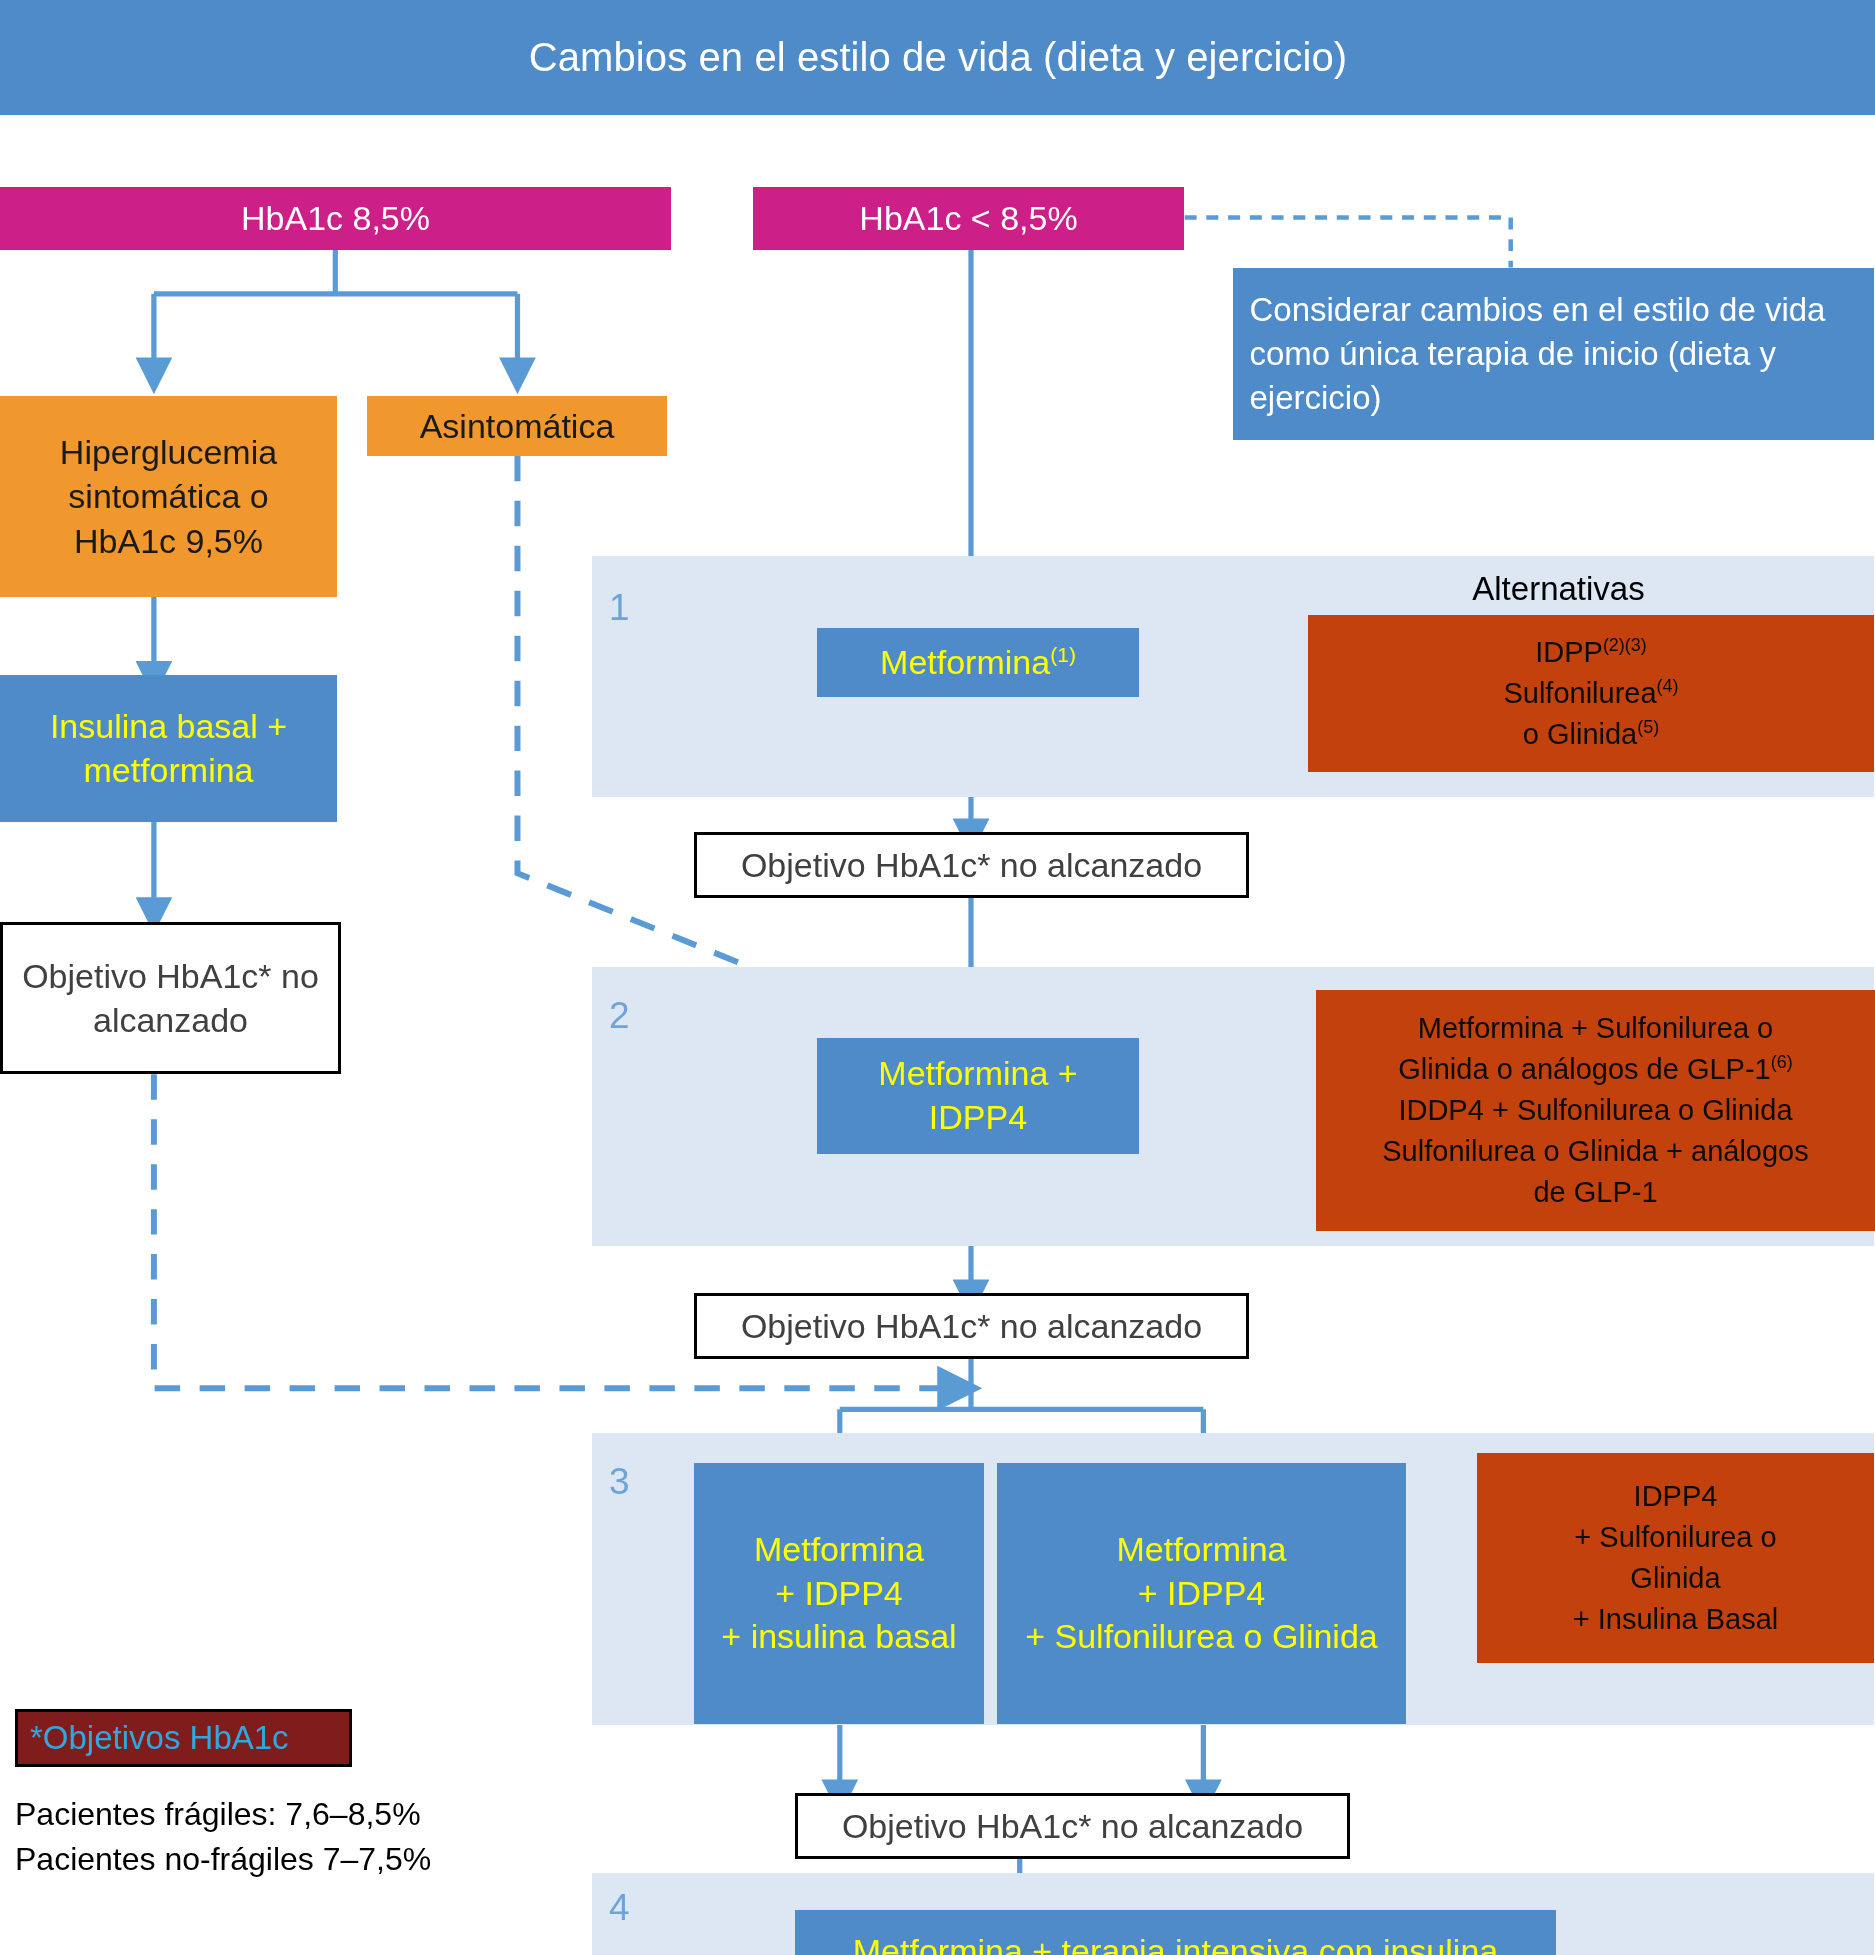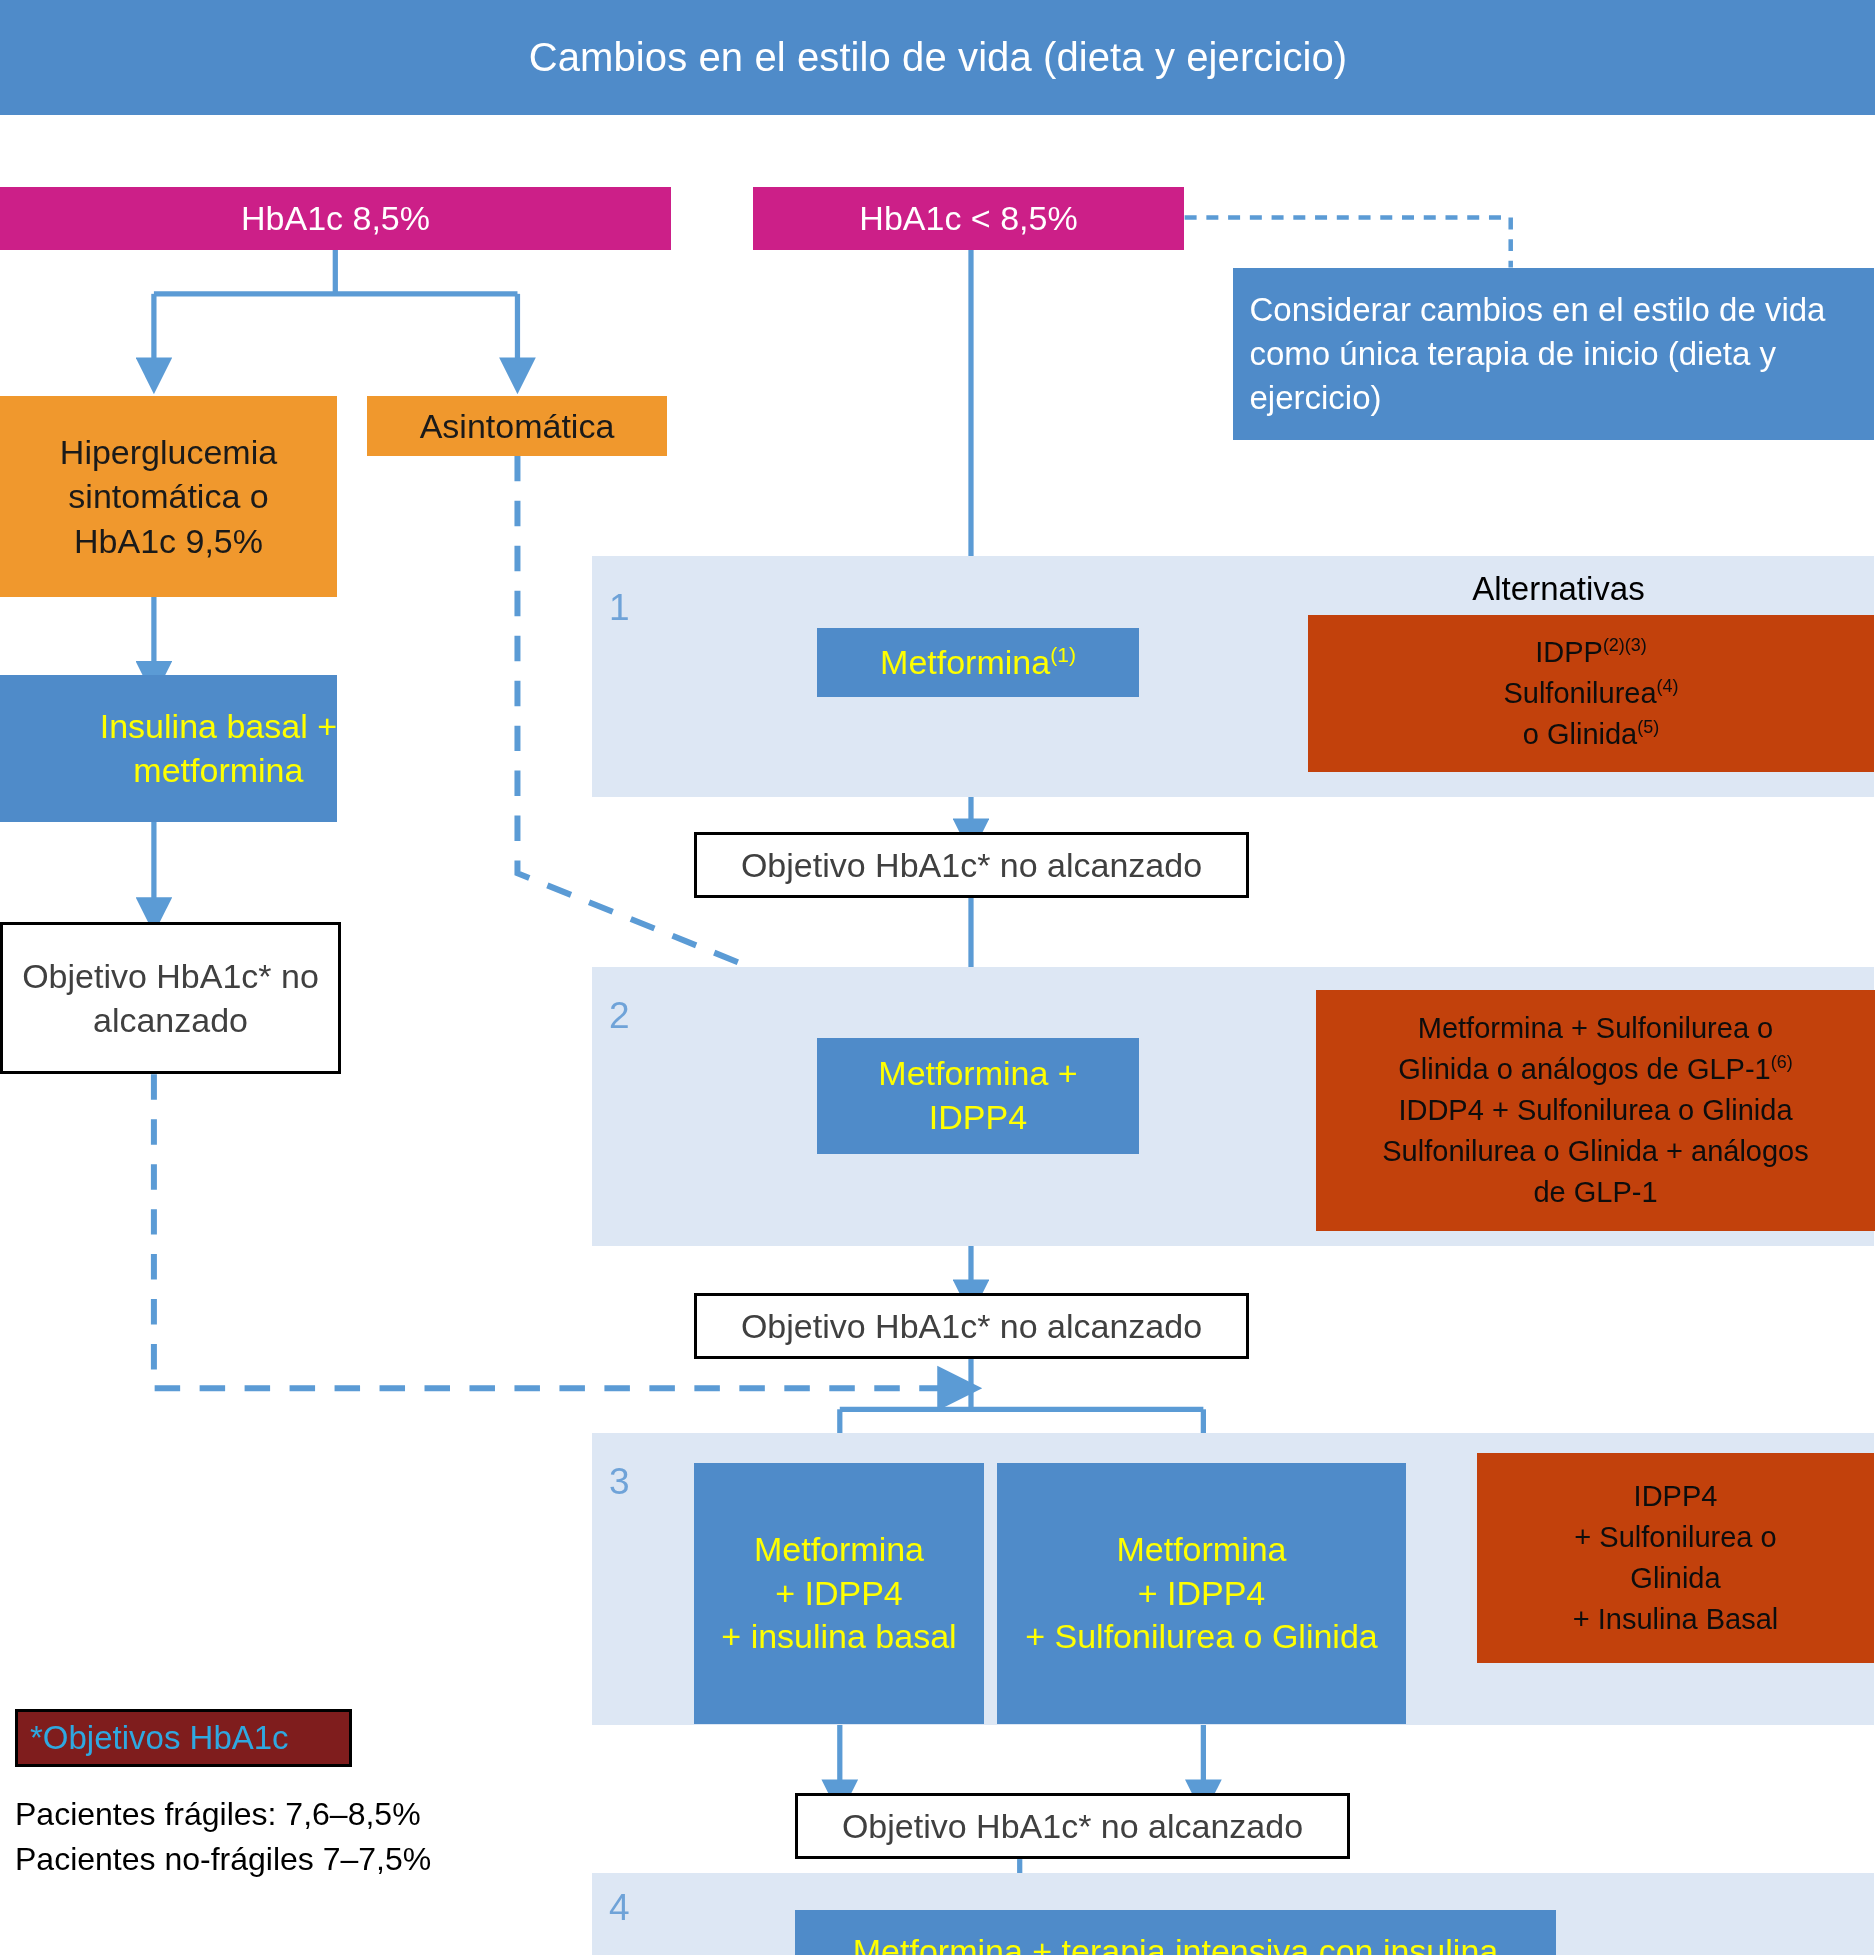--- a/index.html
+++ b/index.html
@@ -157,21 +157,21 @@
   <div class="abs bluewhite" style="left:1233px;top:268px;width:641px;height:172px;">Considerar cambios en el estilo de vida como única terapia de inicio (dieta y ejercicio)</div>
 
   <div class="abs orange" style="left:0px;top:396px;width:337px;height:201px;">
     <span>
       Hiperglucemia<br>sintomática o<br>HbA1c 9,5%
     </span>
   </div>
 
   <div class="abs orange" style="left:367px;top:396px;width:300px;height:60px;">Asintomática</div>
 
-  <div class="abs blue" style="left:0px;top:675px;width:337px;height:147px;justify-content:flex-end;">
+  <div class="abs blue" style="left:0px;top:675px;width:337px;height:147px;">
     <span>
       Insulina basal +<br>metformina
     </span>
   </div>
 
   <div class="abs outline" style="left:0px;top:922px;width:341px;height:152px;">
     <span>
       Objetivo HbA1c* no<br>alcanzado
     </span>
   </div>

